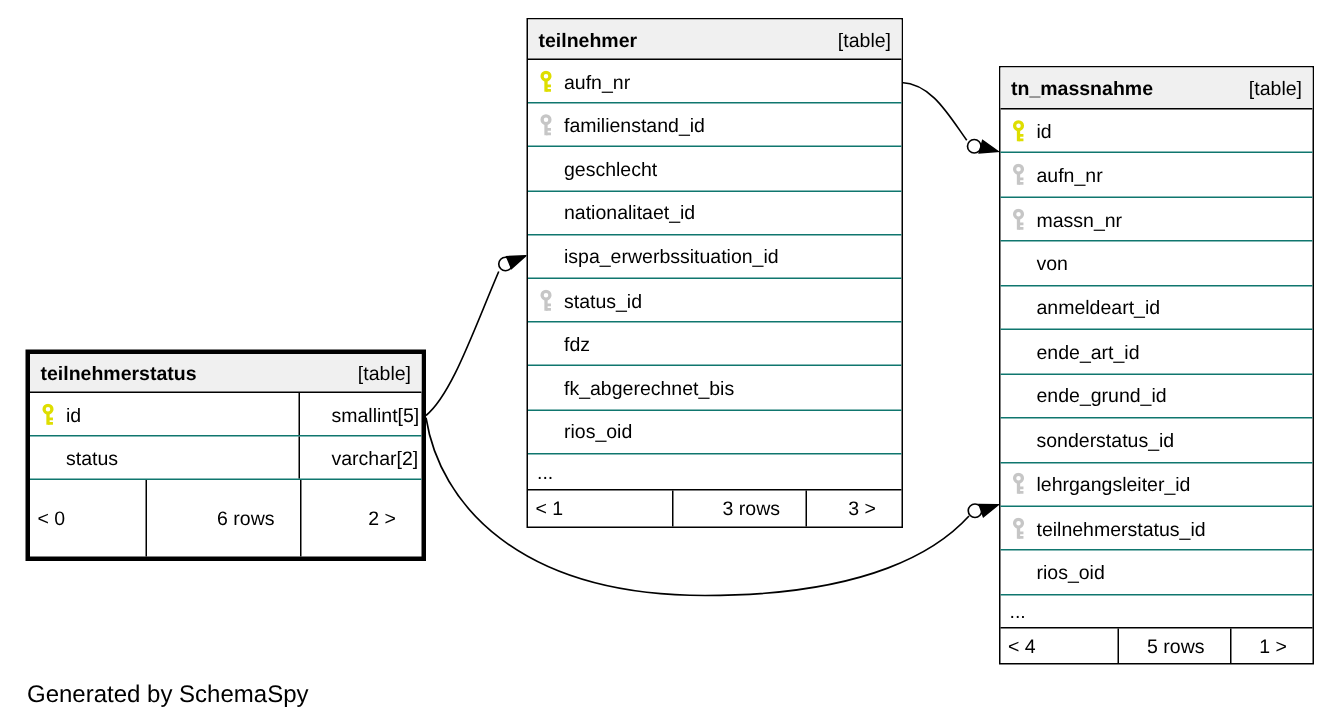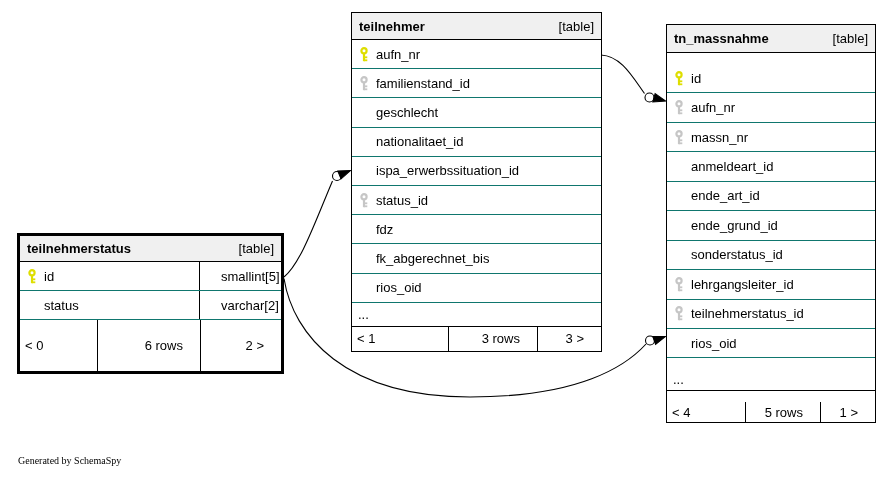--- a/index.html
+++ b/index.html
@@ -6,21 +6,21 @@
   body{width:889px;height:484px;font-family:"Liberation Sans",sans-serif;color:#000;}
   .canvas{position:relative;width:889px;height:484px;overflow:hidden;}
   .edges{position:absolute;left:0;top:0;z-index:0;}
   .edges path{fill:none;stroke:#000;stroke-width:1.1px;}
   .edges circle{fill:#fff;stroke:#000;stroke-width:1.1px;}
   .edges polygon{fill:#000;stroke:#000;}
 
   .dbtable{position:absolute;z-index:1;background:#fff;border:1px solid #000;
            box-sizing:border-box;display:flex;flex-direction:column;font-size:13px;}
   .t0{left:351px;top:12px;width:251px;height:340px;--rowh:29.2px;--headh:27px;--ellh:24px;}
-  .t1{left:666px;top:24px;width:210px;height:399px;gap:11px;--rowh:29.45px;--headh:28px;--ellh:22px;}
+  .t1{left:666px;top:44px;width:210px;height:399px;--rowh:29.45px;--headh:28px;--ellh:22px;}
   .t2{left:17px;top:233px;width:267px;height:141px;border-width:3px;--rowh:29px;--headh:26px;}
 
   .thead{flex:0 0 var(--headh);background:#f0f0f0;border-bottom:1px solid #000;
          display:flex;align-items:center;justify-content:space-between;
          padding:0 7px;box-sizing:border-box;}
   .tname{font-weight:bold;white-space:nowrap;}
   .ttag{white-space:nowrap;}
 
   .crow{height:var(--rowh);flex:0 0 var(--rowh);border-bottom:1px solid #0f766e;
         display:flex;align-items:center;box-sizing:border-box;justify-content:center;}
@@ -36,21 +36,21 @@
   .tfoot{flex:1;display:flex;min-height:0;}
   .fcell{display:flex;align-items:center;border-right:1px solid #000;
          box-sizing:border-box;white-space:nowrap;}
   .fcell:last-child{border-right:none;flex:1;}
   .f-parents{justify-content:flex-start;padding-left:5px;}
   .f-rows,.f-children{justify-content:flex-end;padding-right:17px;}
   .t0 .f-parents{width:97px;} .t0 .f-rows{width:89px;}
   .t1 .f-parents{width:79px;} .t1 .f-rows{width:75px;}
   .t2 .f-parents{width:78px;} .t2 .f-rows{width:103px;text-align:right;}
 
-  .gen{position:absolute;left:18px;top:455px;font-size:10px;z-index:1;font-family:Liberation Serif, serif;}
+  .gen{position:absolute;left:18px;top:455px;font-size:16px;z-index:1;}
 </style>
 </head>
 <body>
 
 <div class="canvas">
 
   <svg class="edges" width="889" height="484">
     <g>
       <path d="M 601 55 C 621 56 632 76 644.5 93.5"></path>
       <circle cx="649.5" cy="97.5" r="4.5"></circle>
@@ -174,20 +174,24 @@
               <circle cx="5" cy="3.8" r="2.6" fill="none" stroke="#c6c6c6" stroke-width="2.2"></circle>
               <line x1="5" y1="6.4" x2="5" y2="14.2" stroke="#c6c6c6" stroke-width="2.2"></line>
               <line x1="5" y1="10.3" x2="8.3" y2="10.3" stroke="#c6c6c6" stroke-width="1.8"></line>
               <line x1="5" y1="13.3" x2="8.3" y2="13.3" stroke="#c6c6c6" stroke-width="1.8"></line>
             </svg>
           </span>
           <span class="cname">massn_nr</span>
         </div>
         <div class="crow">
           <span class="kslot"></span>
+          <span class="cname">von</span>
+        </div>
+        <div class="crow">
+          <span class="kslot"></span>
           <span class="cname">anmeldeart_id</span>
         </div>
         <div class="crow">
           <span class="kslot"></span>
           <span class="cname">ende_art_id</span>
         </div>
         <div class="crow">
           <span class="kslot"></span>
           <span class="cname">ende_grund_id</span>
         </div>

